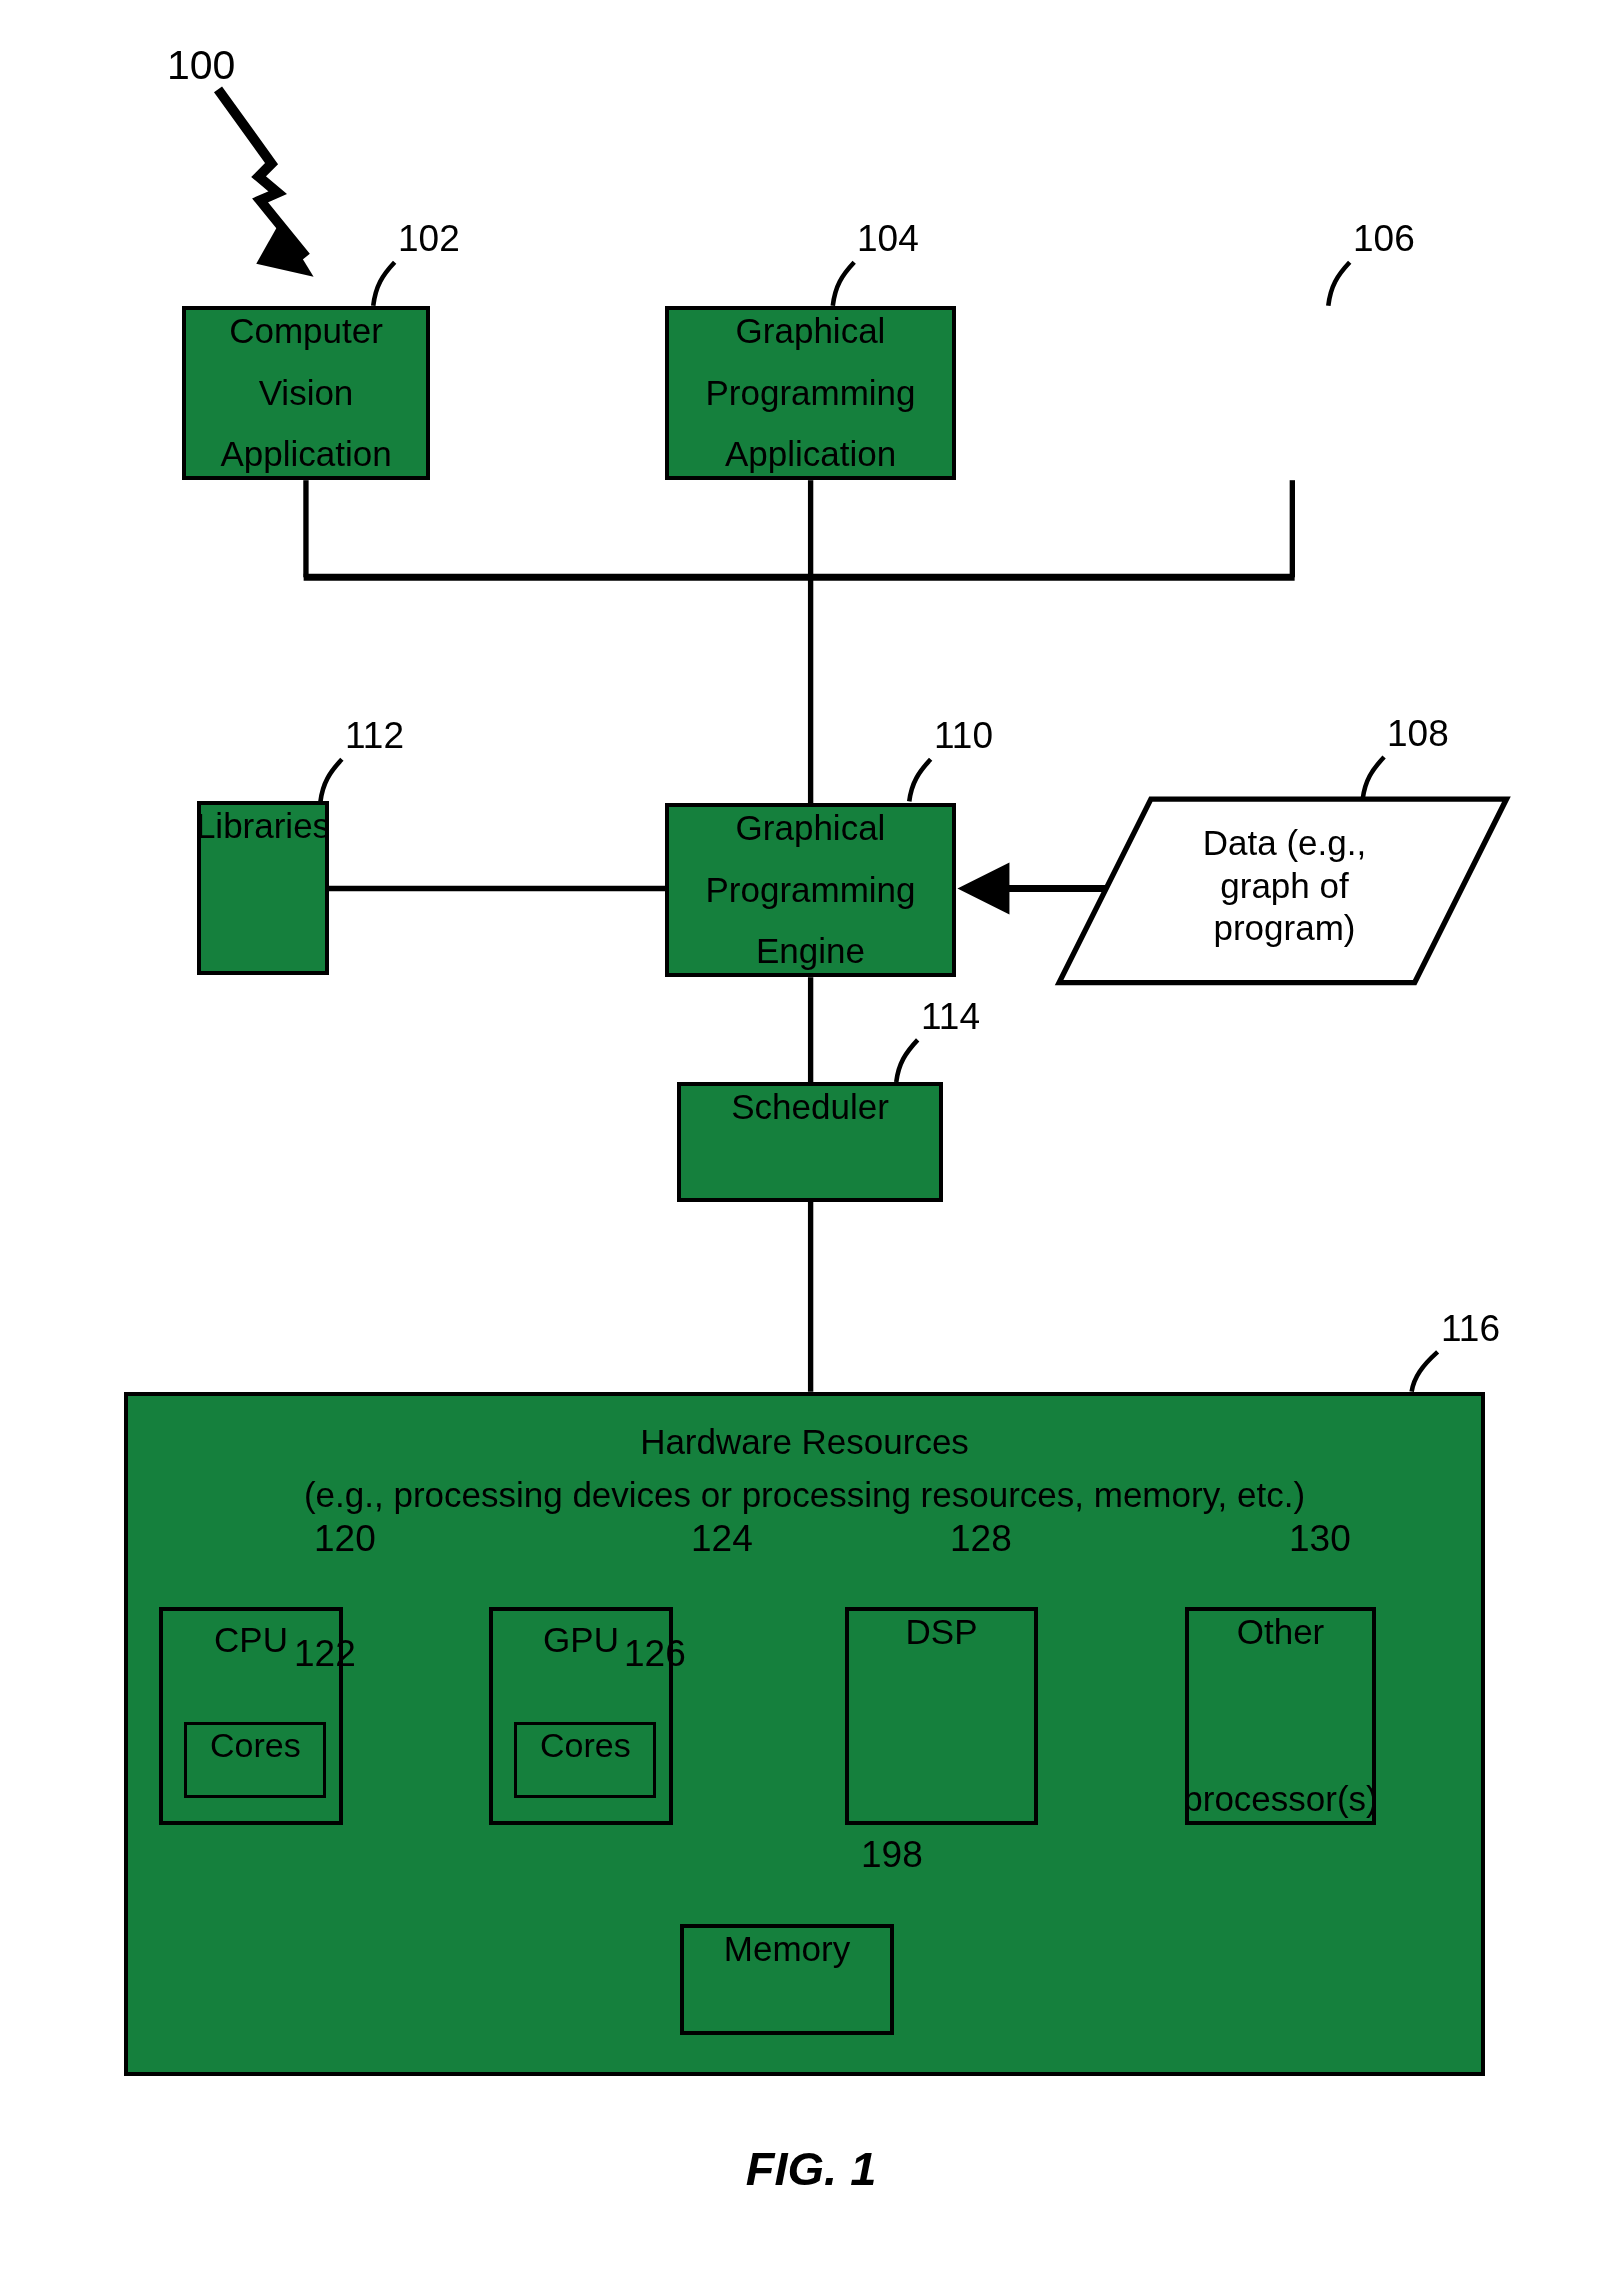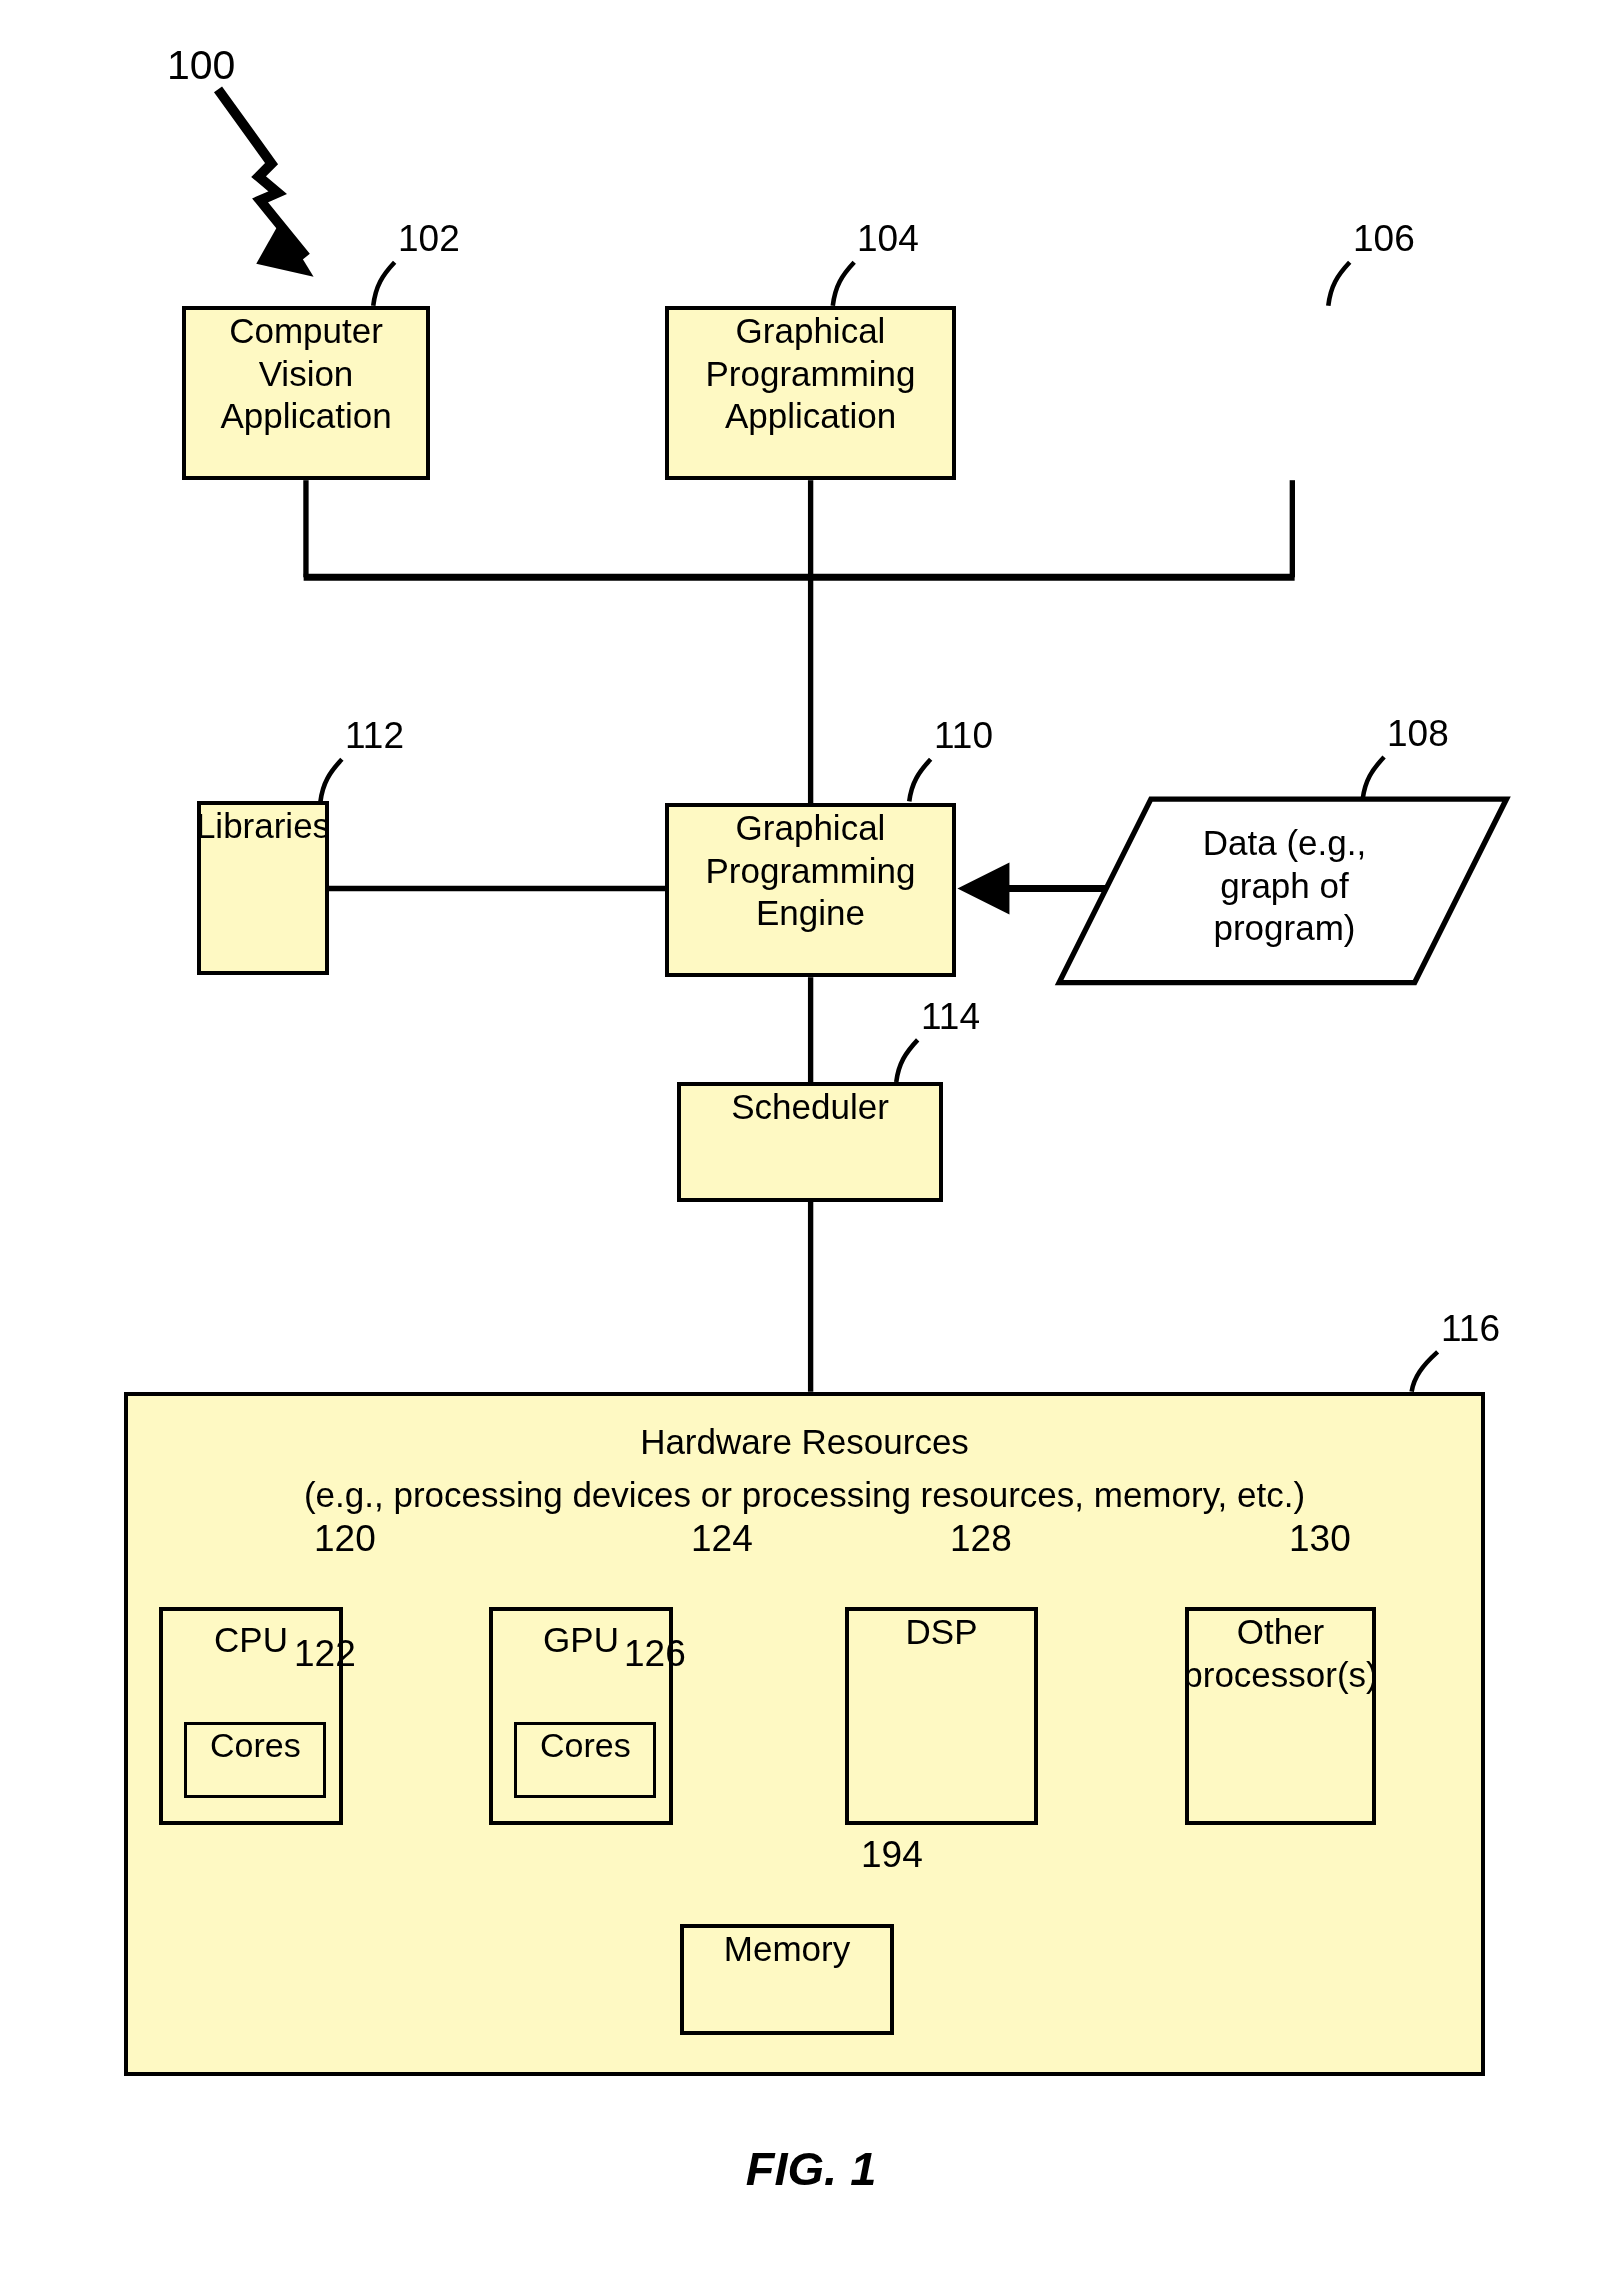--- a/index.html
+++ b/index.html
@@ -20,26 +20,26 @@
   #svg-layer {
     position: absolute;
     left: 0;
     top: 0;
     width: 1622px;
     height: 2284px;
   }
   .box {
     position: absolute;
     border: 4.6px solid #000000;
-    background: #fef9c3;
+    background: #15803d;
     box-sizing: border-box;
     display: flex;
     flex-direction: column;
     align-items: center;
-    justify-content: flex-start;
+    justify-content: space-between;
     text-align: center;
     font-size: 35px;
     line-height: 1.22;
     color: #000000;
     z-index: 3;
   }
   .box-thin {
     border-width: 3.8px;
   }
   .box-top-label {
@@ -144,21 +144,21 @@
   <div class="ref" style="left:934px; top:715px;">110</div>
   <div class="ref" style="left:1387px; top:713px;">108</div>
   <div class="ref" style="left:921px; top:996px;">114</div>
   <div class="ref" style="left:1441px; top:1308px;">116</div>
   <div class="ref" style="left:314px; top:1518px;text-align:center;">120</div>
   <div class="ref" style="left:294px; top:1633px;">122</div>
   <div class="ref" style="left:668px; top:1518px;margin-left:23px;">124</div>
   <div class="ref" style="left:624px; top:1633px;">126</div>
   <div class="ref" style="left:950px; top:1518px;">128</div>
   <div class="ref" style="left:1289px; top:1518px;">130</div>
-  <div class="ref" style="left:861px; top:1834px;">194</div>
+  <div class="ref" style="left:861px; top:1834px;">198</div>
   <div class="ref" style="left:167px; top:42px; font-size:41px;">100</div>
 
   <div class="box" style="left:182px; top:306px; width:248px; height:174px;">
     <div>Computer</div>
     <div>Vision</div>
     <div>Application</div>
   </div>
 
   <div class="box" style="left:665px; top:306px; width:291px; height:174px;">
     <div>Graphical</div>

